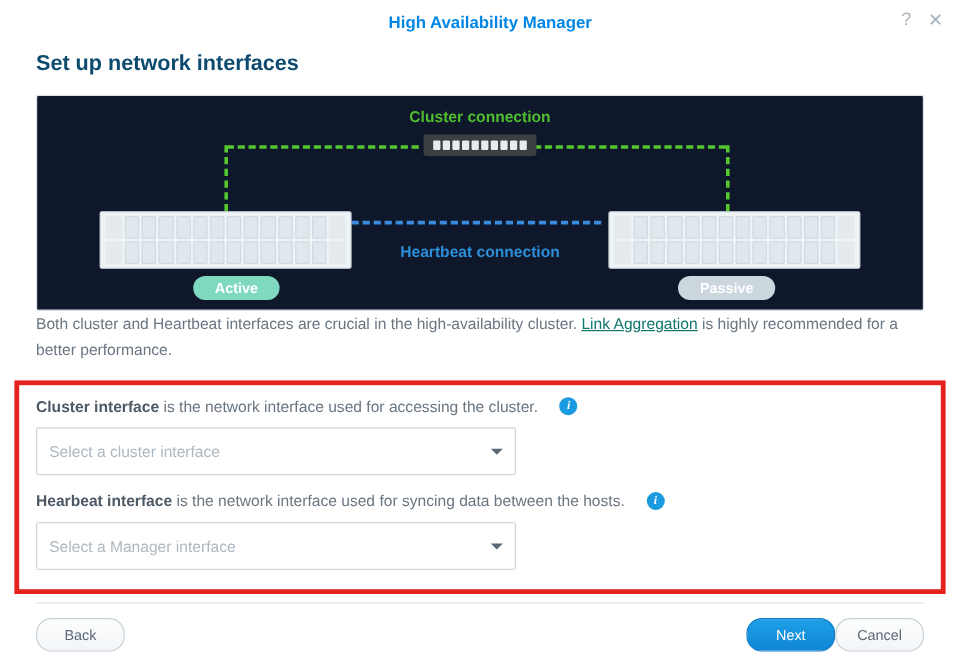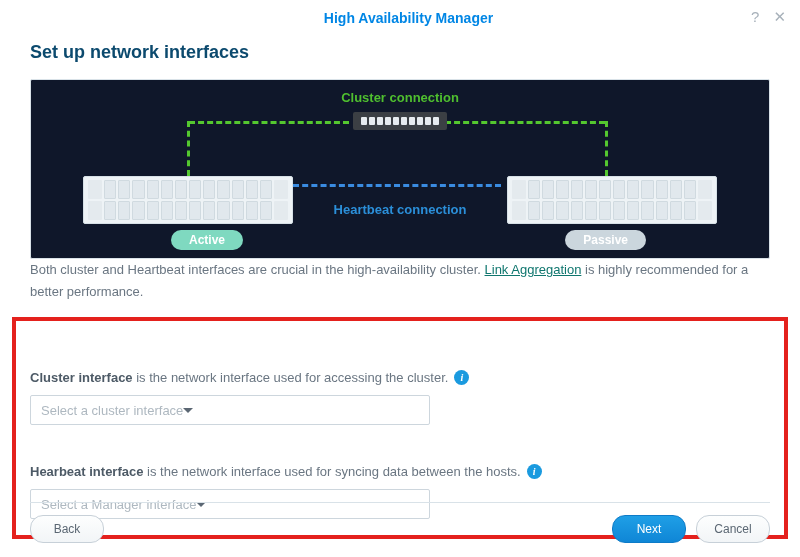--- a/index.html
+++ b/index.html
@@ -74,48 +74,48 @@
   .server .endcap { width: 14px; background: #e4eaee; border-radius: 1px; }
   .pill {
     position: absolute;
     top: 150px;
     padding: 3px 18px;
     border-radius: 12px;
     font-size: 12px;
     color: #fff;
     font-weight: 600;
   }
-  .pill.active { left: 140px; background: #7fd9c0; }
+  .pill.active { left: 130px; background: #7fd9c0; }
   .pill.passive { right: 123px; background: #cbd6dd; }
   
   .dash { position: absolute; }
   .dash.green { border-color: #54c72f; }
   .dash.blue  { border-color: #3a8be0; }
   .dash.h { border-top-width: 3px; border-top-style: dashed; height: 0; }
   .dash.v { border-left-width: 3px; border-left-style: dashed; width: 0; }
   .body-text { color: #6a7682; line-height: 1.7; margin-bottom: 14px; }
   .body-text a { color: #0f766e; text-decoration: underline; }
   .highlight-box {
     border: 4px solid #e4211d;
     padding: 10px 14px 2px 14px;
     margin-left: -18px; margin-right: -18px;
   }
-  .field-label { color: #6a7682; margin-bottom: 10px; display: flex; align-items: flex-end; gap: 6px; margin-top: 39px; }
+  .field-label { color: #6a7682; margin-bottom: 10px; display: flex; align-items: flex-end; gap: 18px; }
   .field-label b { color: #4d5a66; font-weight: 700; }
   .info-icon {
     display: inline-flex; align-items: center; justify-content: center;
     width: 15px; height: 15px; border-radius: 50%;
     background: #1a9adf; color: #fff; font-size: 10px; font-style: italic; font-weight: 700;
     font-family: Georgia, serif;
   }
   .select {
-    width: 400px; height: 30px;
+    width: 400px; height: 40px;
     border: 1px solid #cdd6dd;
     background: #fff;
-    display: flex; align-items: center; justify-content: flex-start;
+    display: flex; align-items: center; justify-content: space-between;
     padding: 0 10px;
     color: #aeb8c0;
     cursor: pointer;
     margin-bottom: 14px;
     border-radius: 2px;
   }
   .select .chev {
     width: 0; height: 0;
     border-left: 5px solid transparent;
     border-right: 5px solid transparent;
@@ -136,21 +136,21 @@
     border-radius: 13px;
     display: inline-flex; align-items: center; justify-content: center;
     font-size: 12px; cursor: pointer;
     padding: 0 14px;
   }
   .btn.primary {
     background: linear-gradient(#1f9fe6, #0f86d6);
     border-color: #0d7bc8;
     color: #fff;
   }
-  .footer .right { display: flex; gap: 10px; }
+  .footer .right { display: flex; gap: 0; }
 </style>
 </head>
 <body>
 
 <div class="titlebar">
   <span class="title">High Availability Manager</span>
   <div class="controls">
     <span class="ctrl">?</span>
     <span class="ctrl">✕</span>
   </div>

